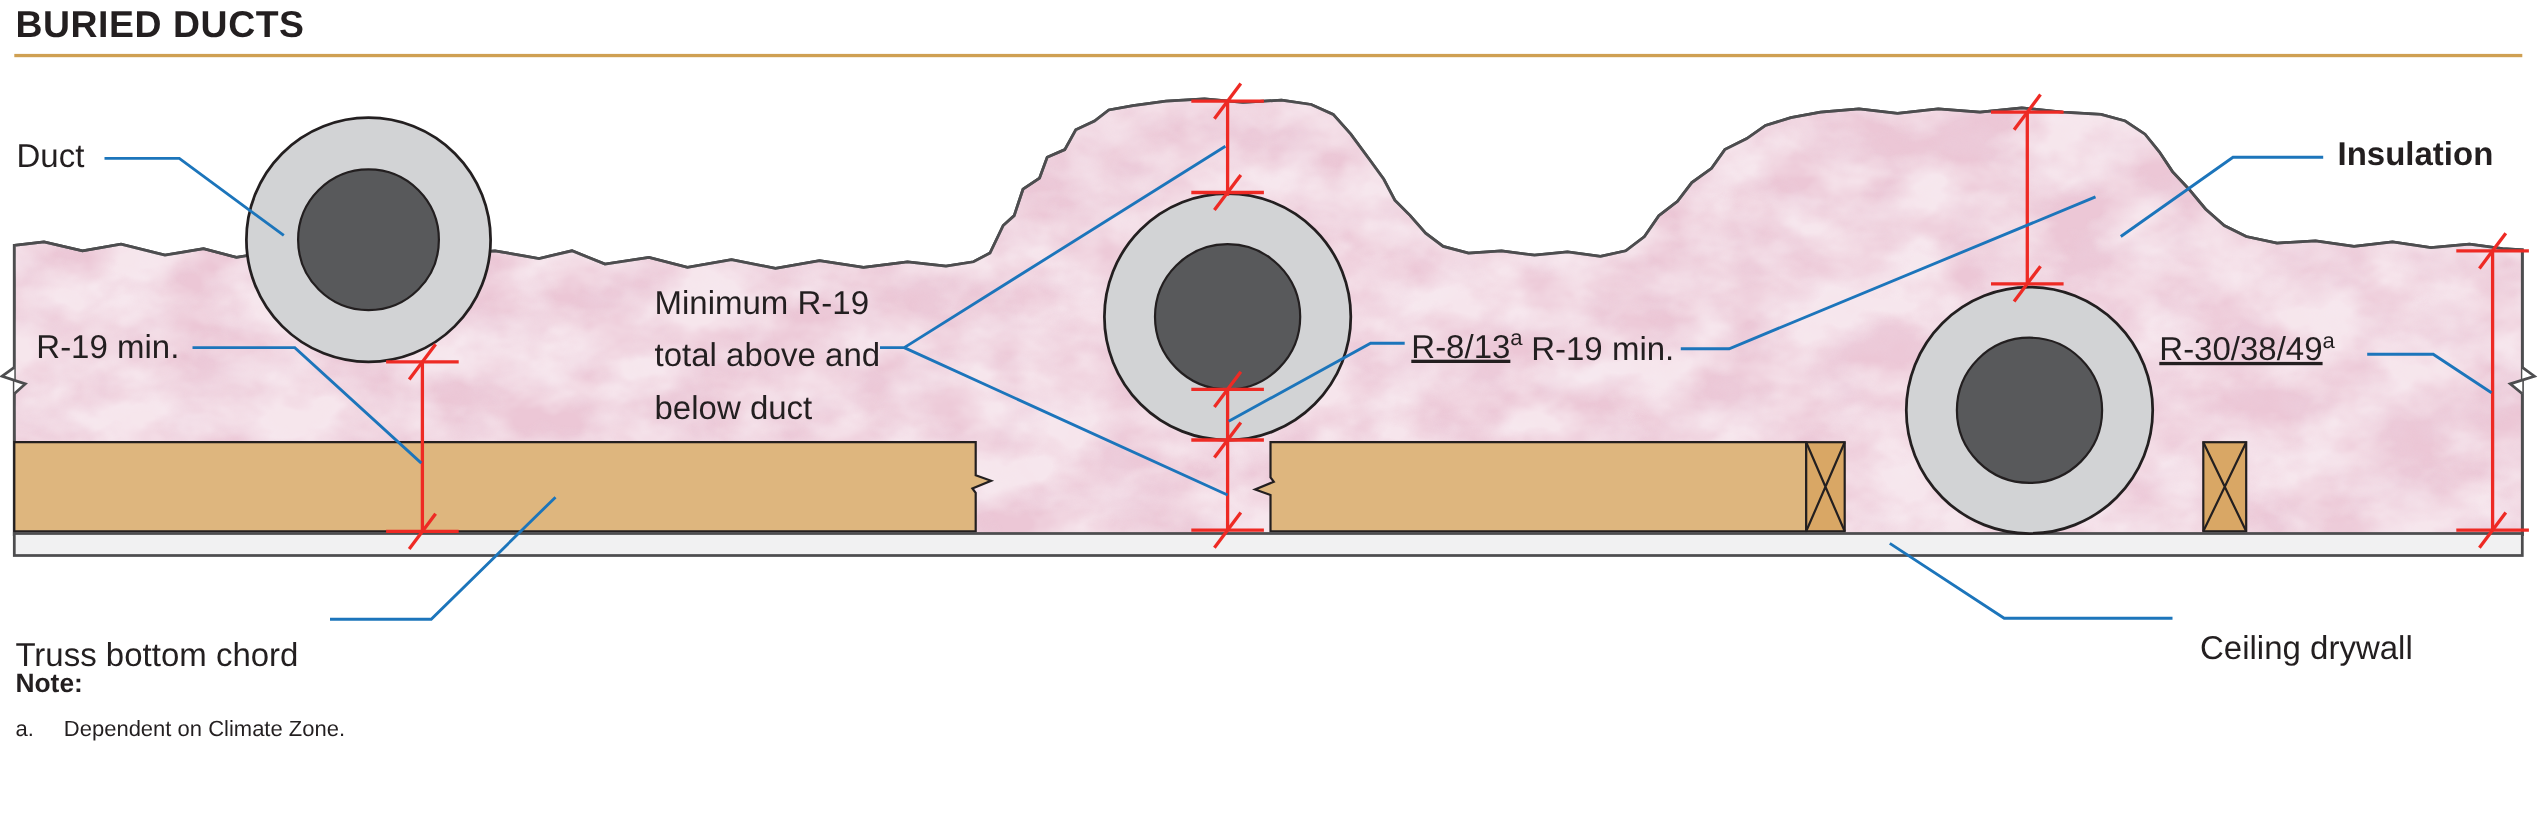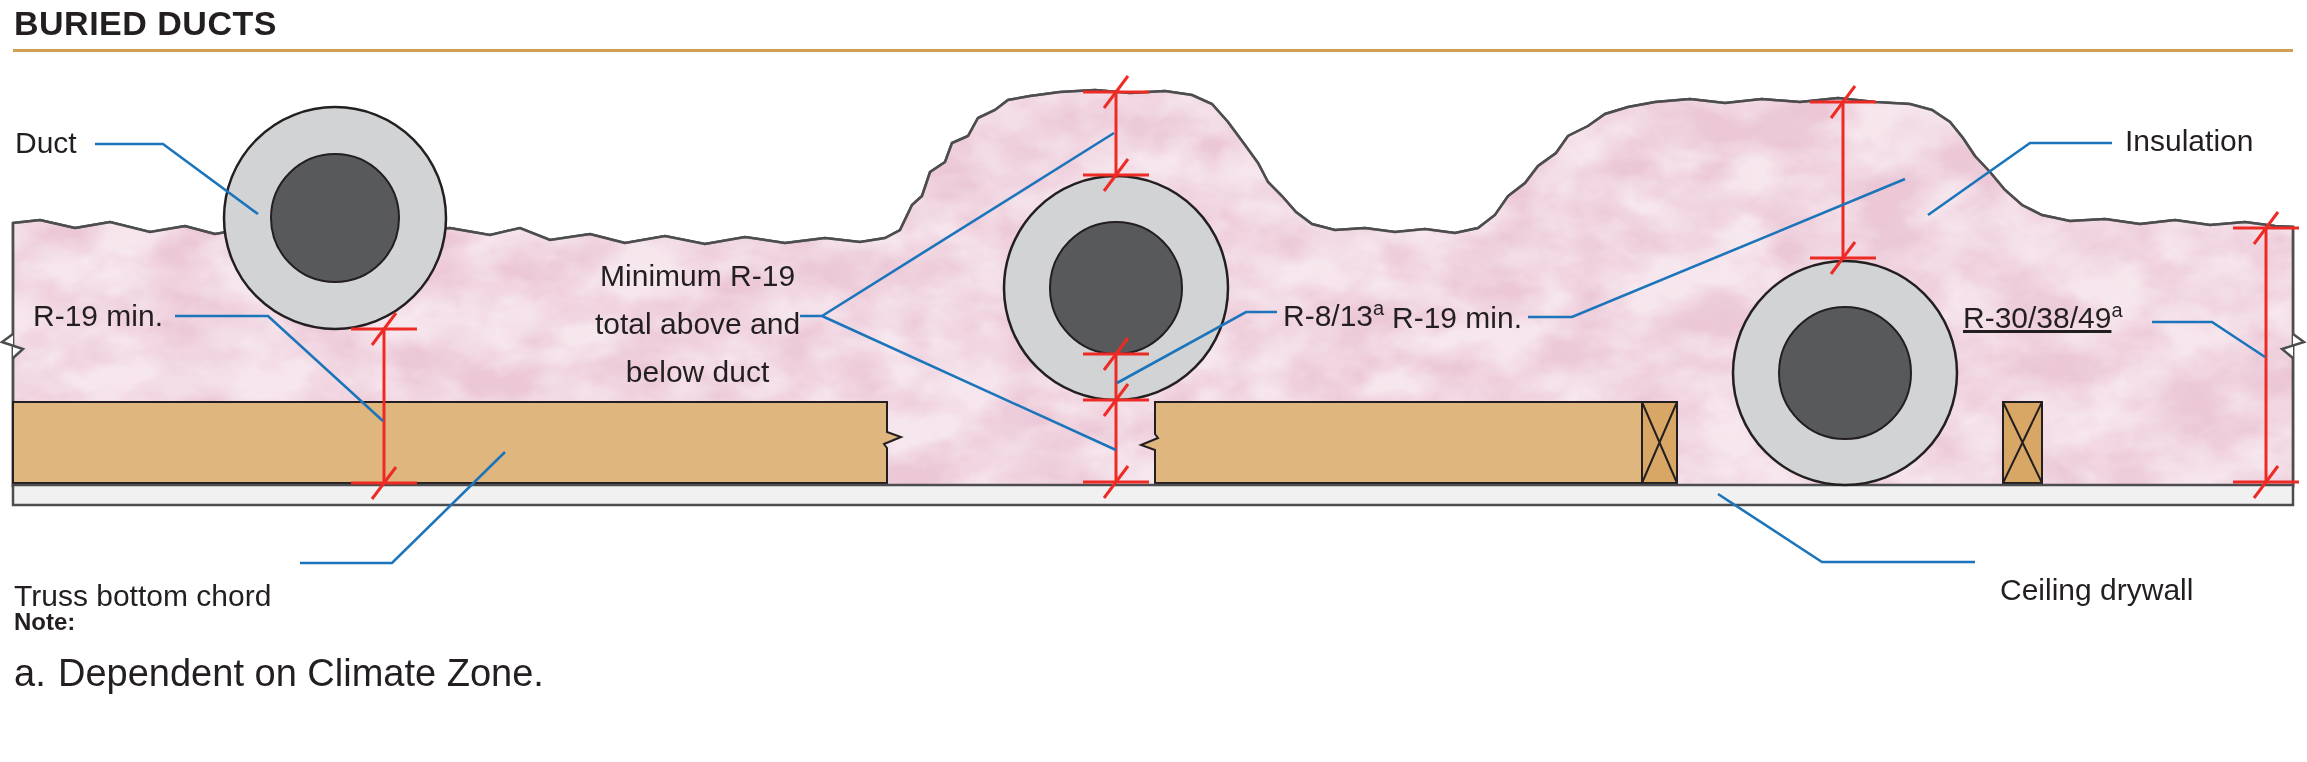--- a/index.html
+++ b/index.html
@@ -3,34 +3,34 @@
 <meta charset="utf-8">
 <style>
   html,body{margin:0;padding:0;background:#ffffff;}
   body{font-family:"Liberation Sans",sans-serif;color:var(--text-dark,#231f20);}
   #figure{position:relative;width:2307px;height:700px;background:#fff;overflow:hidden;}
   #diagram-svg{position:absolute;left:0;top:0;width:2307px;height:762px;}
 
   .page-title{position:absolute;left:14px;top:4px;font-size:34px;font-weight:700;letter-spacing:.5px;color:var(--text-dark);}
   .gold-rule{position:absolute;left:13px;top:49px;width:2280px;height:3px;background:var(--accent-gold);}
 
-  .lbl{position:absolute;font-size:30px;line-height:34px;color:var(--text-dark);white-space:pre-line;text-align:center;}
+  .lbl{position:absolute;font-size:30px;line-height:34px;color:var(--text-dark);white-space:pre-line;}
   .lbl sup-x{display:inline-block;transform:translateY(-11px);font-size:20px;}
   .lbl-duct{left:15px;top:126px;}
   .lbl-r19-left{left:33px;top:299px;}
   .lbl-minr19{left:595px;top:252px;line-height:48px;}
-  .lbl-r813{left:1283px;top:299px;}
+  .lbl-r813{left:1283px;top:299px;text-decoration:underline;}
   .lbl-r19-right{left:1392px;top:301px;}
-  .lbl-insulation{left:2125px;top:124px;}
+  .lbl-insulation{left:2125px;top:124px;font-weight:bold;}
   .lbl-r30{left:1963px;top:301px;text-decoration:underline;}
   .lbl-truss{left:14px;top:544px;margin-top:35px;}
   .lbl-ceiling{left:2000px;top:545px;margin-top:28px;}
 
   .note-title{position:absolute;left:14px;top:608px;font-size:24px;font-weight:700;color:var(--text-dark);}
-  .note-item{position:absolute;left:14px;top:652px;font-size:38px;color:var(--text-dark);}
+  .note-item{position:absolute;left:14px;top:652px;font-size:20px;color:var(--text-dark);}
   .note-item .marker{display:inline-block;min-width:44px;}
 
   
   .ins-fill{fill:var(--insulation-pink);stroke:var(--outline-gray);stroke-width:2.5;}
   .wood{fill:var(--wood-tan);stroke:var(--text-dark);stroke-width:2;}
   .wood-x{fill:var(--wood-cross);stroke:var(--text-dark);stroke-width:2;}
   .xline{stroke:var(--text-dark);stroke-width:2;fill:none;}
   .drywall{fill:var(--drywall-gray);stroke:var(--outline-gray);stroke-width:2.5;}
   .duct-outer{fill:var(--duct-jacket-gray);stroke:var(--text-dark);stroke-width:2.5;}
   .duct-inner{fill:var(--duct-dark-gray);stroke:var(--text-dark);stroke-width:2;}

